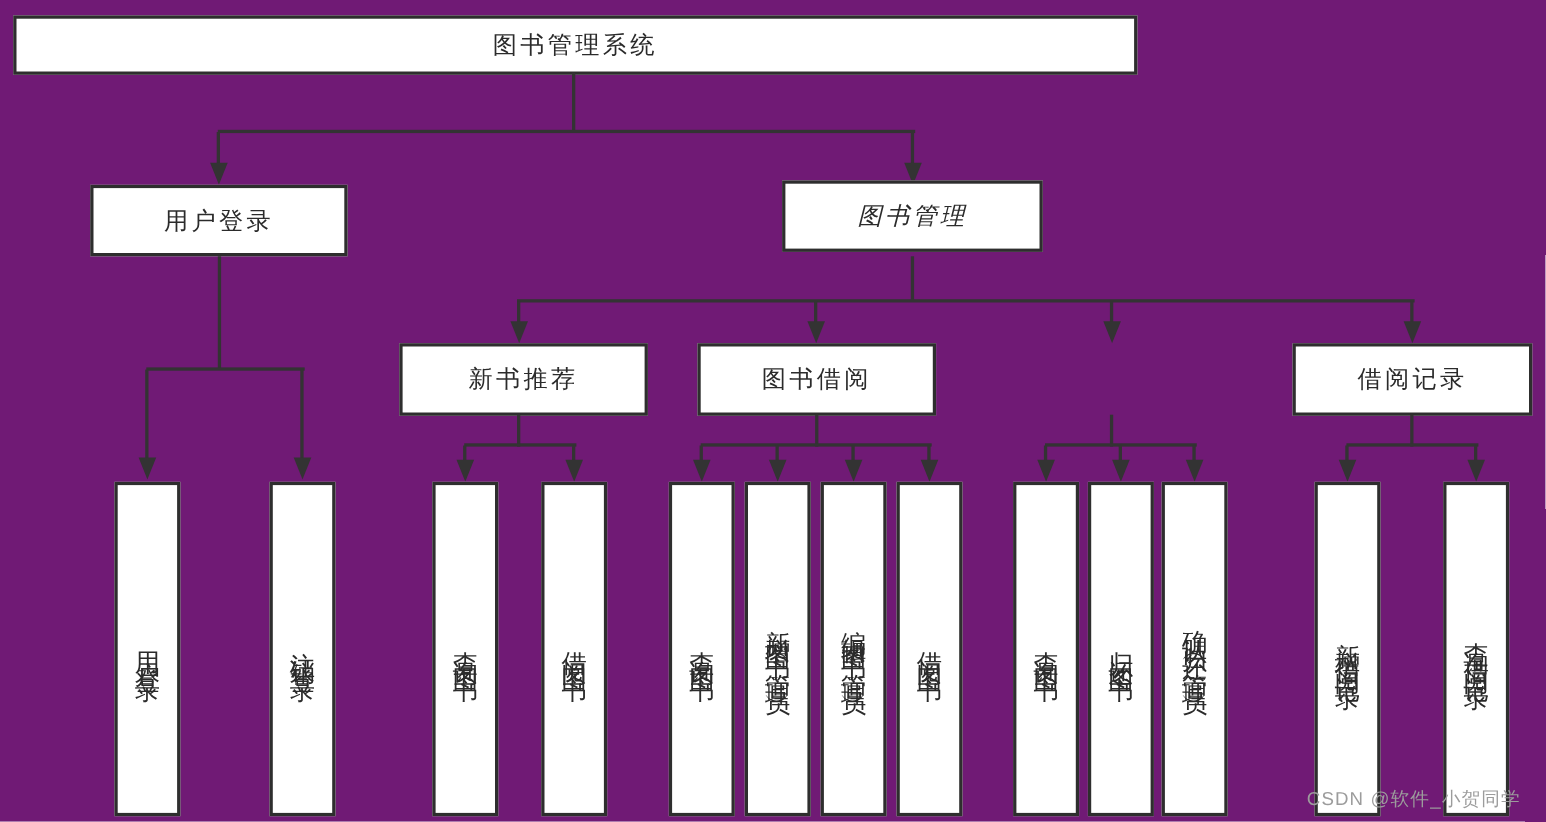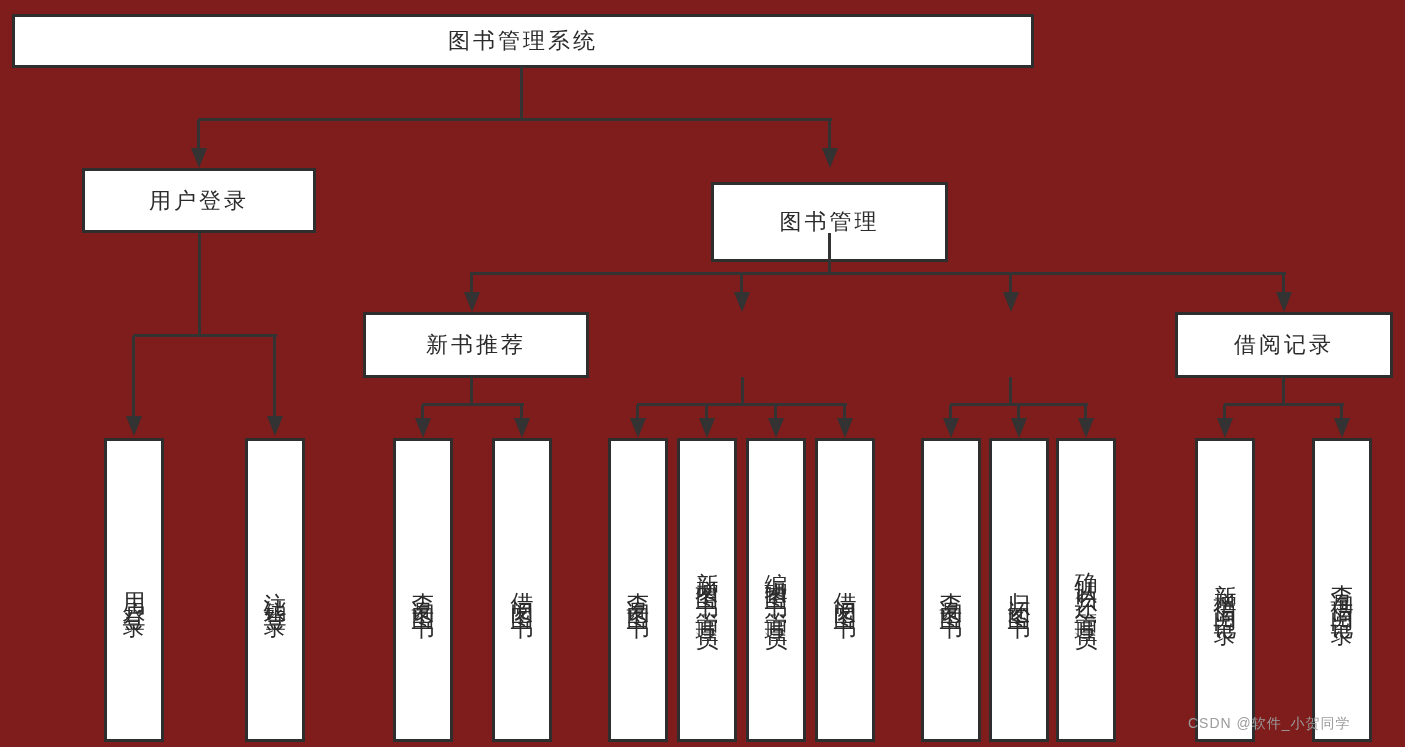--- a/index.html
+++ b/index.html
@@ -1,18 +1,18 @@
 <!DOCTYPE html>
 <html><head>
 <meta charset="utf-8">
 <style>
   * { margin:0; padding:0; box-sizing:border-box; }
   html,body { background:#ffffff; }
   .canvas {
-    position:relative; width:1405px; height:747px; background:#7f1d1d;
+    position:relative; width:1405px; height:747px; background:#701a75;
     font-family:"Liberation Sans","DejaVu Sans",sans-serif; overflow:hidden;
   }
   .box {
     position:absolute; background:#ffffff; border:3px solid #2e2e2e;
     display:flex; align-items:center; justify-content:center;
     font-size:22px; letter-spacing:3px; color:#2b2b2b; white-space:nowrap;
   }
   .leaf {
     position:absolute; background:#ffffff; border:3px solid #2e2e2e;
     top:438px; width:60px; height:304px;
@@ -23,21 +23,21 @@
   .hline, .vline { position:absolute; background:#333333; }
   .arrow { position:absolute; width:16px; }
   .arrow .shaft { position:absolute; left:6px; top:0; bottom:18px; width:3px; background:#333333; }
   .arrow .head {
     position:absolute; left:0; bottom:0; width:0; height:0;
     border-left:8px solid transparent; border-right:8px solid transparent;
     border-top:20px solid #333333;
   }
   .watermark {
     position:absolute; left:1188px; top:715px;
-    font-size:14px; letter-spacing:1px; color:#9c9c9c; white-space:nowrap;
+    font-size:17px; letter-spacing:1px; color:#9c9c9c; white-space:nowrap;
   }
 </style>
 </head>
 <body>
 
 <div class="canvas">
 
   <div class="box" style="left:12px; top:14px; width:1022px; height:54px;">图书管理系统</div>
 
   <div class="vline" style="left:520px; top:66px; width:3px; height:53px;"></div>
@@ -45,21 +45,21 @@
   <div class="arrow" style="left:191px; top:120px; height:48px;">
     <div class="shaft"></div>
     <div class="head"></div>
   </div>
   <div class="arrow" style="left:822px; top:120px; height:48px;">
     <div class="shaft"></div>
     <div class="head"></div>
   </div>
 
   <div class="box" style="left:82px; top:168px; width:234px; height:65px;">用户登录</div>
-  <div class="box" style="left:711px; top:182px; width:237px; height:80px;">图书管理</div>
+  <div class="box" style="left:711px; top:164px; width:237px; height:65px;font-style:italic;">图书管理</div>
 
   <div class="vline" style="left:198px; top:233px; width:3px; height:103px;"></div>
   <div class="hline" style="left:133px; top:334px; width:144px; height:3px;"></div>
   <div class="arrow" style="left:126px; top:336px; height:100px;">
     <div class="shaft"></div>
     <div class="head"></div>
   </div>
   <div class="arrow" style="left:267px; top:336px; height:100px;">
     <div class="shaft"></div>
     <div class="head"></div>
@@ -78,20 +78,21 @@
   <div class="arrow" style="left:1003px; top:274px; height:38px;">
     <div class="shaft"></div>
     <div class="head"></div>
   </div>
   <div class="arrow" style="left:1276px; top:274px; height:38px;">
     <div class="shaft"></div>
     <div class="head"></div>
   </div>
 
   <div class="box" style="left:363px; top:312px; width:226px; height:66px;">新书推荐</div>
+  <div class="box" style="left:634px; top:312px; width:217px; height:66px;">图书借阅</div>
   <div class="box" style="left:1175px; top:312px; width:218px; height:66px;">借阅记录</div>
 
   <div class="vline" style="left:470px; top:377px; width:3px; height:29px;"></div>
   <div class="hline" style="left:422px; top:403px; width:102px; height:3px;"></div>
   <div class="vline" style="left:741px; top:377px; width:3px; height:29px;"></div>
   <div class="hline" style="left:637px; top:403px; width:210px; height:3px;"></div>
   <div class="vline" style="left:1009px; top:377px; width:3px; height:29px;"></div>
   <div class="hline" style="left:950px; top:403px; width:138px; height:3px;"></div>
   <div class="vline" style="left:1282px; top:377px; width:3px; height:29px;"></div>
   <div class="hline" style="left:1224px; top:403px; width:120px; height:3px;"></div>

